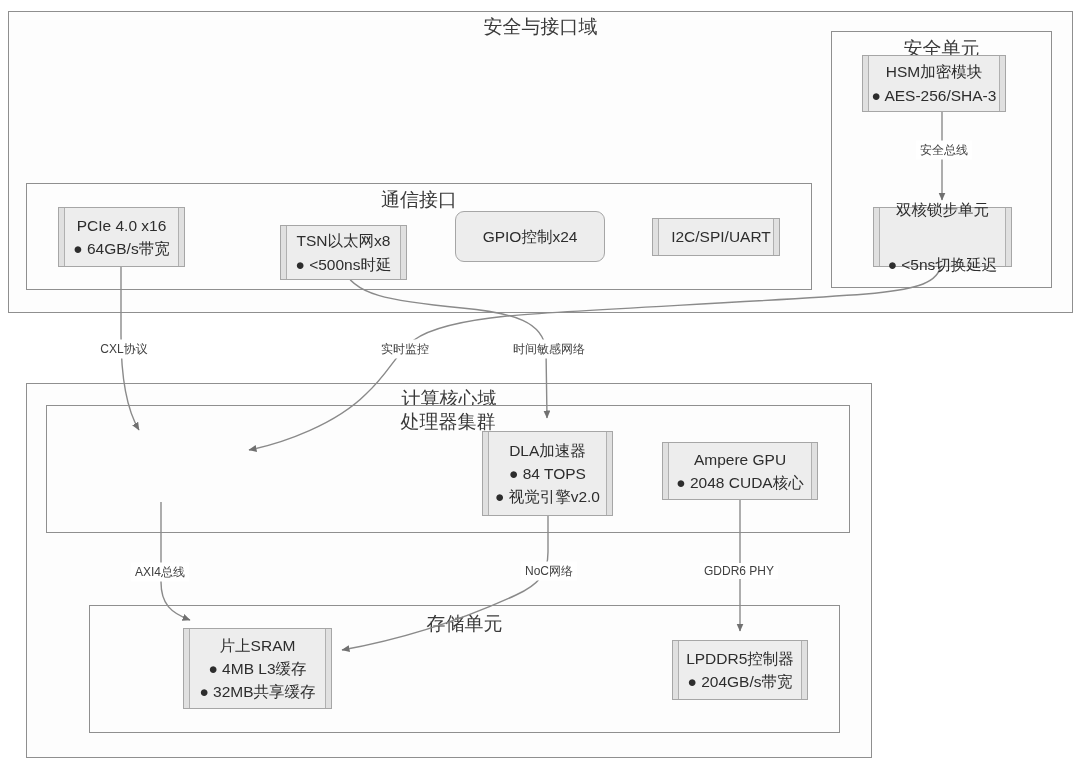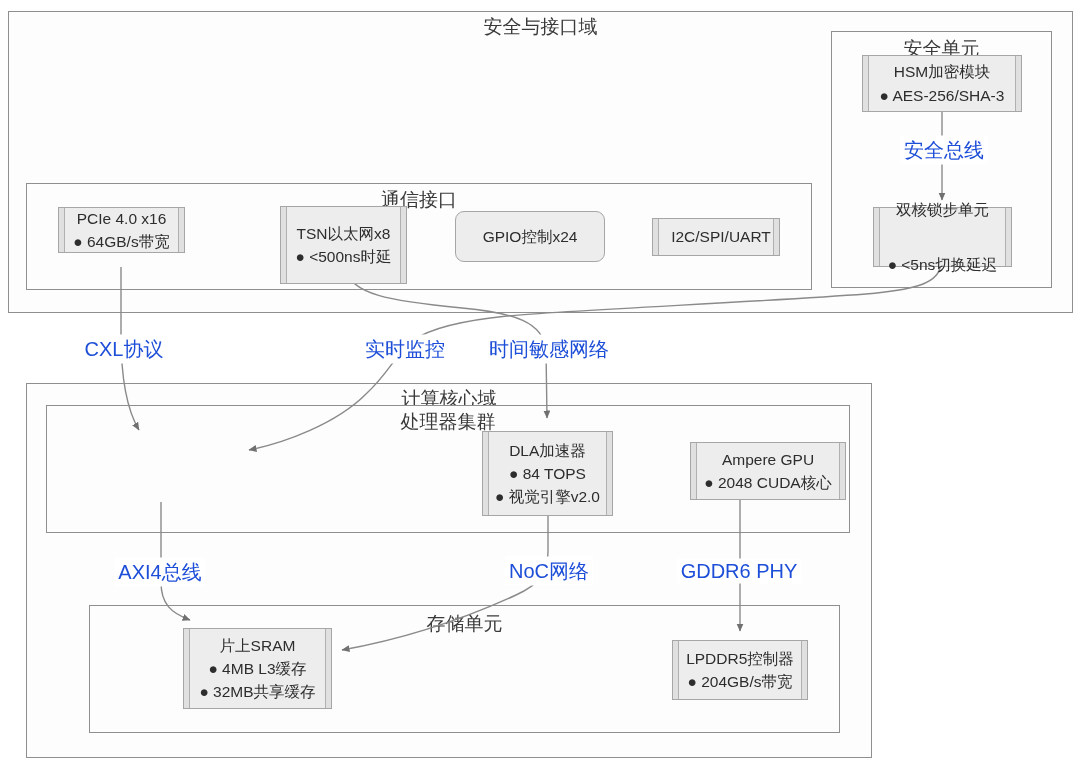--- a/index.html
+++ b/index.html
@@ -22,21 +22,21 @@
   .node.sub::before{
     content:"";position:absolute;left:0;top:0;bottom:0;width:5px;
     background:#e0e0e0;border-right:1px solid #b0b0b0;
   }
   .node.sub::after{
     content:"";position:absolute;right:0;top:0;bottom:0;width:5px;
     background:#e0e0e0;border-left:1px solid #b0b0b0;
   }
   .elabel{
     position:absolute;transform:translate(-50%,-50%);background:#ffffff;
-    padding:1px 4px;font-size:20px;color:#1d4ed8;white-space:nowrap;z-index:5;
+    padding:1px 4px;font-size:12px;color:#404040;white-space:nowrap;z-index:5;
   }
 </style>
 </head>
 <body>
 
 <div id="canvas">
 
   <div class="container" style="left:8px;top:11px;width:1065px;height:302px;">
     <span class="ctitle" style="top:2px;">安全与接口域</span>
   </div>
@@ -71,56 +71,56 @@
       <path d="M942,112 L942,200" marker-end="url(#arrow)"></path>
       <path d="M121,267 L121,335 C121,375 127,410 139,430" marker-end="url(#arrow)"></path>
       <path d="M343,267 C351,295 390,301 462,308 C515,313 543,322 546,350 L547,418" marker-end="url(#arrow)"></path>
       <path d="M940,268 C936,284 912,290 866,294 C760,302 570,310 507,316 C468,320 432,327 414,340 C396,353 390,372 366,394 C336,424 284,443 249,450" marker-end="url(#arrow)"></path>
       <path d="M161,502 L161,582 C161,604 171,613 190,620" marker-end="url(#arrow)"></path>
       <path d="M548,516 L548,552 C548,574 538,585 516,595 C455,623 392,641 342,650" marker-end="url(#arrow)"></path>
       <path d="M740,500 L740,631" marker-end="url(#arrow)"></path>
     </g>
   </svg>
 
-  <div class="node sub" style="left:58px;top:207px;width:127px;height:46px;">
+  <div class="node sub" style="left:58px;top:207px;width:127px;height:60px;">
     <span>PCIe 4.0 x16</span>
     <span>● 64GB/s带宽</span>
   </div>
 
-  <div class="node sub" style="left:280px;top:206px;width:127px;height:78px;text-align:center;">
+  <div class="node sub" style="left:280px;top:225px;width:127px;height:55px;text-align:center;">
     <span>TSN以太网x8</span>
     <span>● &lt;500ns时延</span>
   </div>
 
   <div class="node" style="left:455px;top:211px;width:150px;height:51px;border-radius:9px;">
     <span>GPIO控制x24</span>
   </div>
 
   <div class="node sub" style="left:652px;top:218px;width:128px;height:38px;padding-left:10px;">
     <span>I2C/SPI/UART</span>
   </div>
 
-  <div class="node sub" style="left:862px;top:55px;width:160px;height:57px;">
+  <div class="node sub" style="left:862px;top:55px;width:144px;height:57px;">
     <span>HSM加密模块</span>
     <span>● AES-256/SHA-3</span>
   </div>
 
   <div class="node sub" style="left:873px;top:207px;width:139px;height:60px;gap:32px;">
     <span>双核锁步单元</span>
     <span>● &lt;5ns切换延迟</span>
   </div>
 
 
   <div class="node sub" style="left:482px;top:431px;width:131px;height:85px;">
     <span>DLA加速器</span>
     <span>● 84 TOPS</span>
     <span>● 视觉引擎v2.0</span>
   </div>
 
-  <div class="node sub" style="left:690px;top:442px;width:156px;height:58px;">
+  <div class="node sub" style="left:662px;top:442px;width:156px;height:58px;">
     <span>Ampere GPU</span>
     <span>● 2048 CUDA核心</span>
   </div>
 
   <div class="node sub" style="left:183px;top:628px;width:149px;height:81px;">
     <span>片上SRAM</span>
     <span>● 4MB L3缓存</span>
     <span>● 32MB共享缓存</span>
   </div>
 

